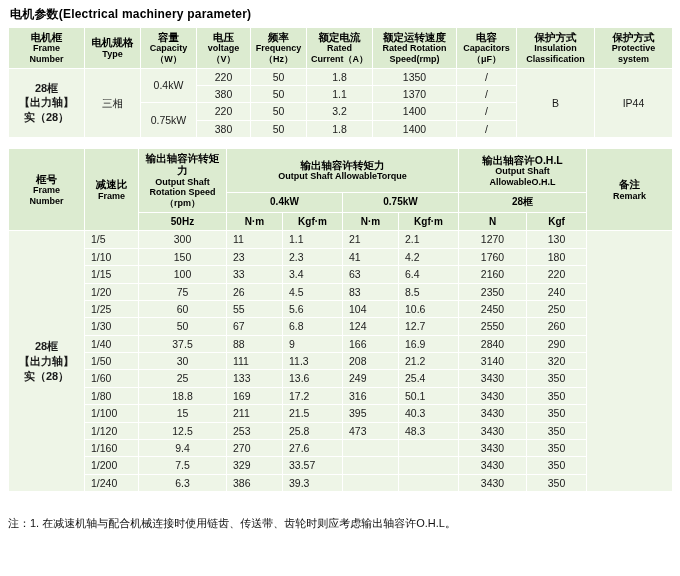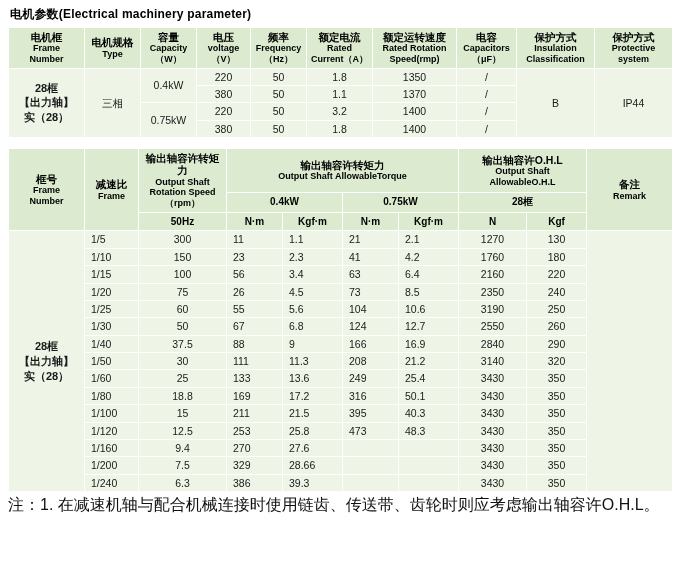--- a/index.html
+++ b/index.html
@@ -59,22 +59,22 @@
   .cn { font-size: 10.5px; }
   .en { font-size: 9px; }
   .big {
     font-size: 11px;
     font-weight: bold;
     line-height: 1.35;
   }
   .mid { vertical-align: middle; }
   .tbl2-wrap { margin-top: 10px; }
   .note {
-    margin-top: 1px;
-    font-size: 16px;
+    margin-top: 24px;
+    font-size: 11px;
     line-height: 1.45;
     color: #111;
   }
   .note div { white-space: nowrap; }
 </style>
 </head>
 <body>
 
 <div class="page">
 
@@ -275,47 +275,47 @@
         <td class="cell l">2.3</td>
         <td class="cell l">41</td>
         <td class="cell l">4.2</td>
         <td class="cell">1760</td>
         <td class="cell">180</td>
       </tr>
 
       <tr>
         <td class="cell l">1/15</td>
         <td class="cell">100</td>
-        <td class="cell l">56</td>
+        <td class="cell l">33</td>
         <td class="cell l">3.4</td>
         <td class="cell l">63</td>
         <td class="cell l">6.4</td>
         <td class="cell">2160</td>
         <td class="cell">220</td>
       </tr>
 
       <tr>
         <td class="cell l">1/20</td>
         <td class="cell">75</td>
         <td class="cell l">26</td>
         <td class="cell l">4.5</td>
-        <td class="cell l">73</td>
+        <td class="cell l">83</td>
         <td class="cell l">8.5</td>
         <td class="cell">2350</td>
         <td class="cell">240</td>
       </tr>
 
       <tr>
         <td class="cell l">1/25</td>
         <td class="cell">60</td>
         <td class="cell l">55</td>
         <td class="cell l">5.6</td>
         <td class="cell l">104</td>
         <td class="cell l">10.6</td>
-        <td class="cell">3190</td>
+        <td class="cell">2450</td>
         <td class="cell">250</td>
       </tr>
 
       <tr>
         <td class="cell l">1/30</td>
         <td class="cell">50</td>
         <td class="cell l">67</td>
         <td class="cell l">6.8</td>
         <td class="cell l">124</td>
         <td class="cell l">12.7</td>
@@ -397,21 +397,21 @@
         <td class="cell l"></td>
         <td class="cell l"></td>
         <td class="cell">3430</td>
         <td class="cell">350</td>
       </tr>
 
       <tr>
         <td class="cell l">1/200</td>
         <td class="cell">7.5</td>
         <td class="cell l">329</td>
-        <td class="cell l">28.66</td>
+        <td class="cell l">33.57</td>
         <td class="cell l"></td>
         <td class="cell l"></td>
         <td class="cell">3430</td>
         <td class="cell">350</td>
       </tr>
 
       <tr>
         <td class="cell l">1/240</td>
         <td class="cell">6.3</td>
         <td class="cell l">386</td>

